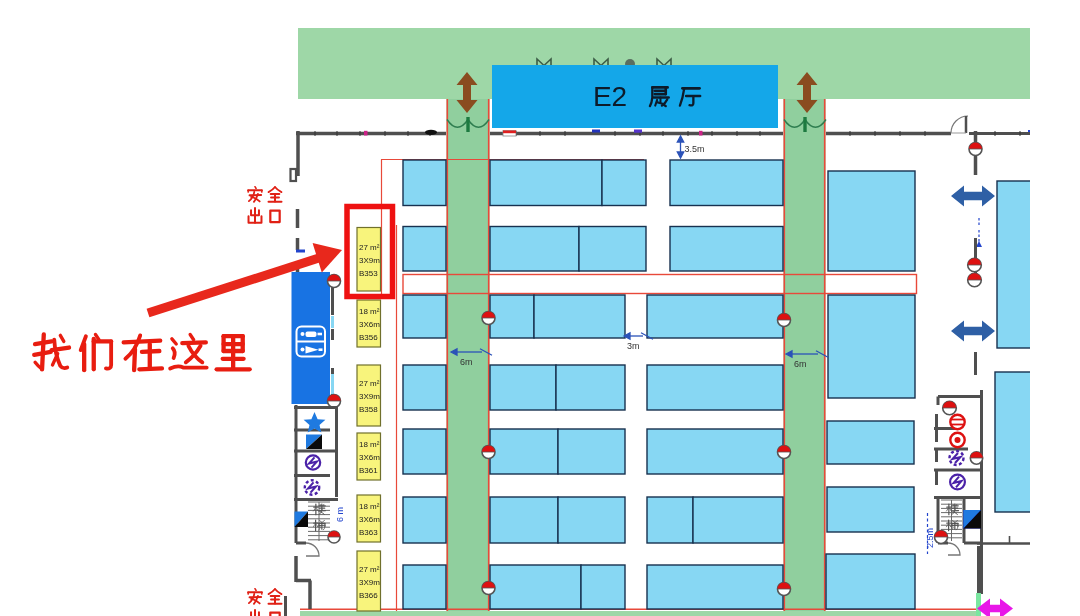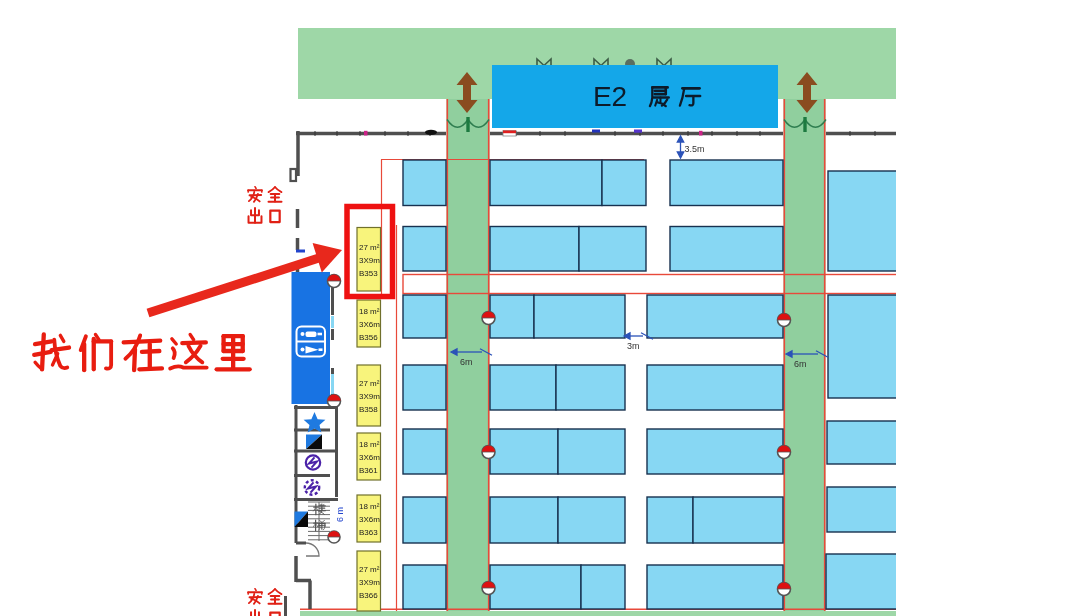--- a/index.html
+++ b/index.html
@@ -1,16 +1,16 @@
 <!DOCTYPE html>
 <html><head>
 <meta charset="utf-8">
 <style>
 html,body{margin:0;padding:0;background:#fff;}
-#plan{position:relative;width:896px;height:616px;overflow:hidden;font-family:"Liberation Sans",sans-serif;}
+#plan{position:relative;width:1030px;height:616px;overflow:hidden;font-family:"Liberation Sans",sans-serif;}
 </style>
 </head>
 <body>
 
 <div id="plan">
 <svg width="1080" height="616" viewBox="0 0 1080 616">
 
 <rect x="0" y="0" width="1080" height="616" fill="#ffffff"></rect>
 
 <rect x="298" y="28" width="782" height="71" fill="#9ed7a7"></rect>

